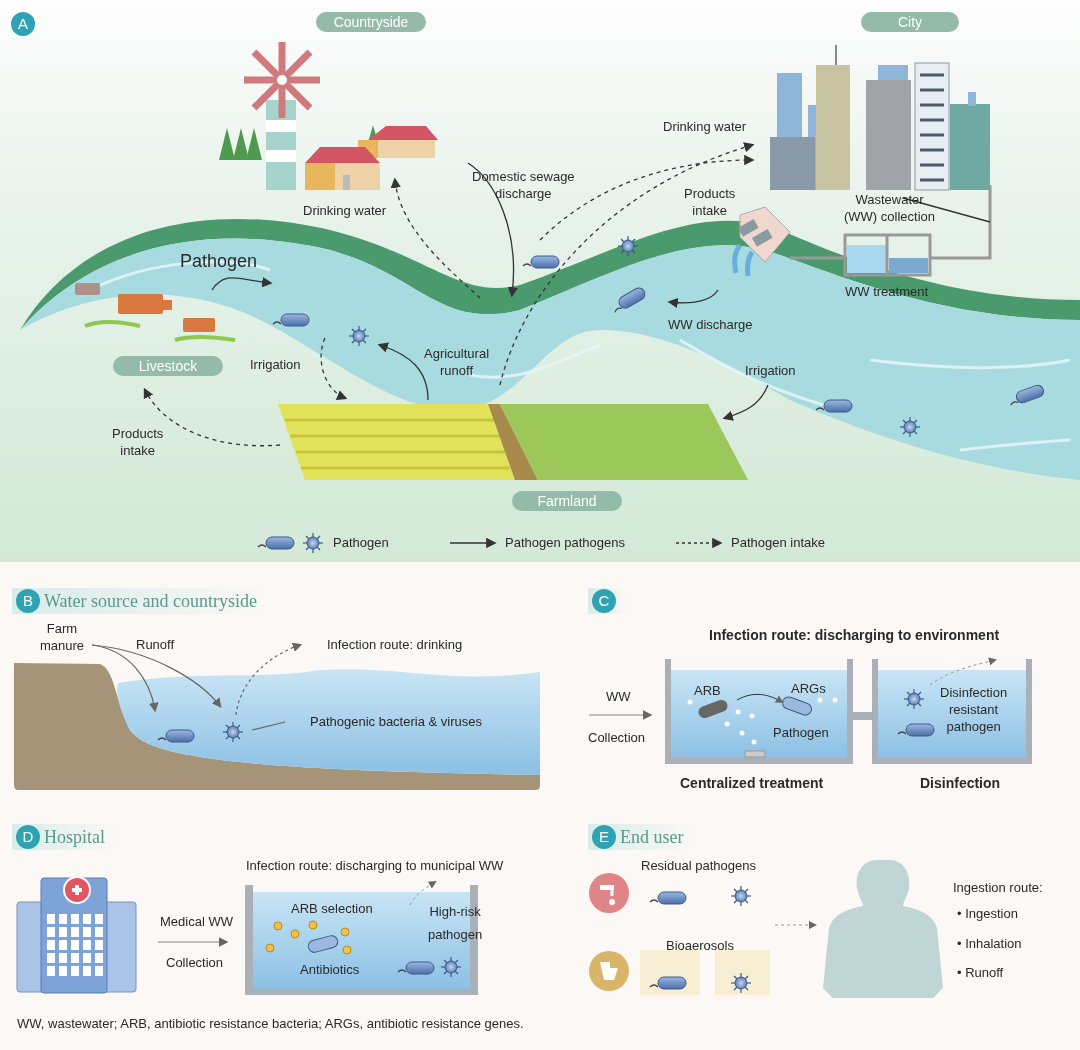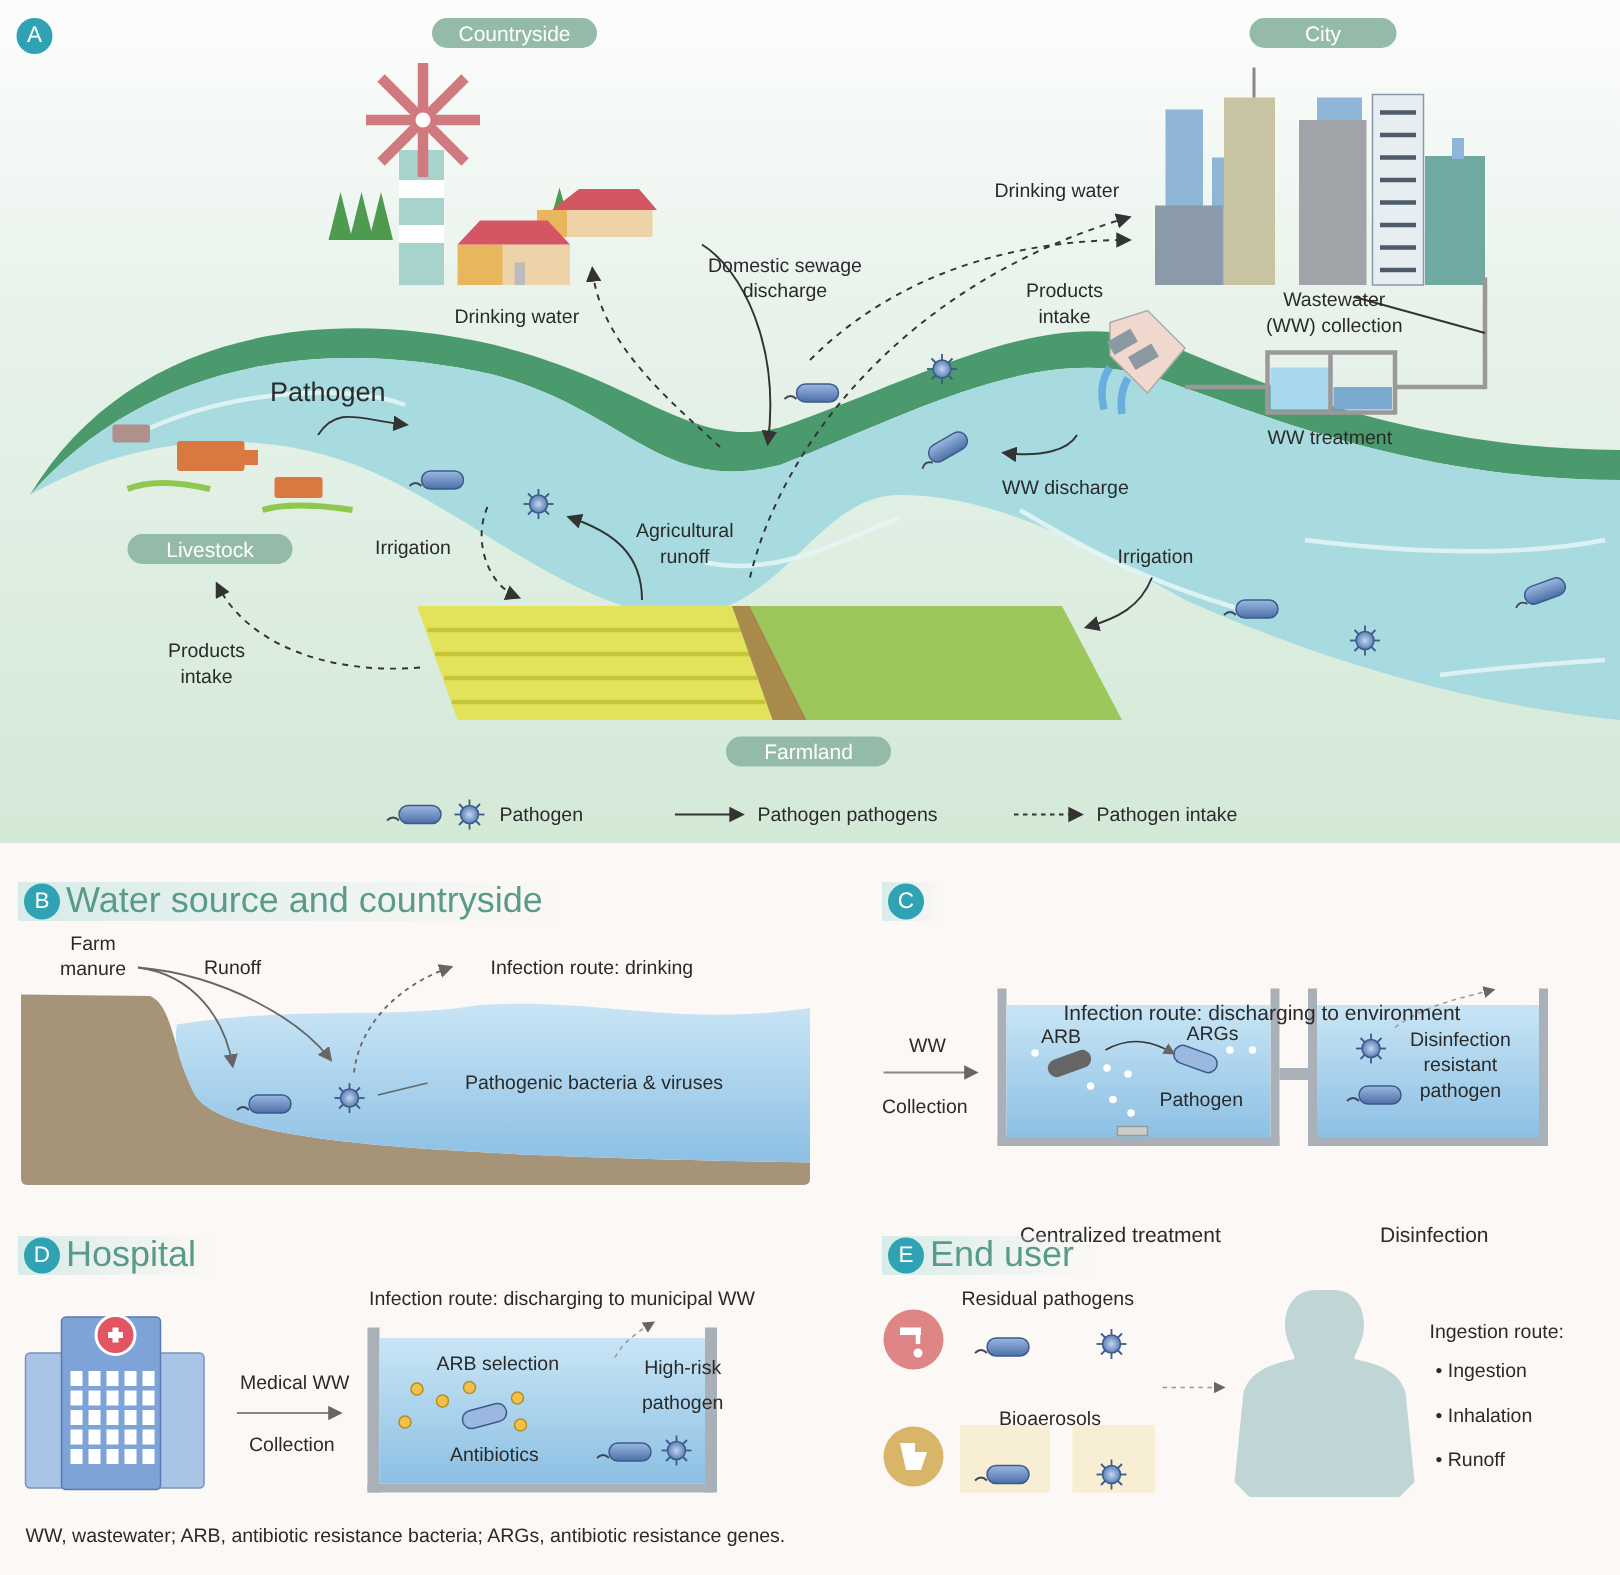--- a/index.html
+++ b/index.html
@@ -1,26 +1,26 @@
 <!DOCTYPE html>
 <html><head>
 <meta charset="utf-8">
 <style>
   * { box-sizing: border-box; margin: 0; padding: 0; }
   body { width: 1080px; height: 1050px; background: #fbf8f5; font-family: "Liberation Sans", sans-serif; color: #222; position: relative; overflow: hidden; }
   .panel-a { position: absolute; left: 0; top: 0; width: 1080px; height: 562px; background: linear-gradient(180deg, #fdfdfd 0%, #e9f3ec 35%, #d3e9d6 100%); }
   svg { position: absolute; left: 0; top: 0; }
   .txt { position: absolute; font-size: 13px; color: #2a2a2a; text-align: center; line-height: 1.3; white-space: nowrap; }
-  .pill { position: absolute; height: 20px; border-radius: 10px; background: #94bba9; color: #fff; font-size: 14px; text-align: center; line-height: 20px; }
+  .pill { position: absolute; height: 20px; border-radius: 10px; background: #94bba9; color: #fff; font-size: 14px; text-align: center; line-height: 20px; margin-left: 28px; }
   .badge { position: absolute; width: 24px; height: 24px; border-radius: 50%; background: #2fa3b3; color: #fff; font-size: 15px; text-align: center; line-height: 24px; }
   .sec-title { position: absolute; height: 26px; padding: 0 10px 0 4px; background: linear-gradient(90deg, #d8ece9 0%, rgba(216,236,233,0) 100%); display: flex; align-items: center; gap: 4px; }
   .sec-title .badge { position: static; }
-  .sec-title span.t { font-size: 24px; color: #5a9a8a; }
+  .sec-title span.t { font-size: 18px; color: #5a9a8a; font-family: Liberation Serif, serif; }
   .big { font-size: 18px; }
-  .bold { font-weight: normal; margin-top: 40px; }
+  .bold { font-weight: bold; }
 </style>
 </head>
 <body>
 
 <div class="panel-a"></div>
 
 <svg width="1080" height="562">
   <defs>
     <marker id="ah" markerWidth="8" markerHeight="8" refX="6" refY="4" orient="auto">
         <path d="M0,0 L8,4 L0,8 z" fill="#333"></path>

